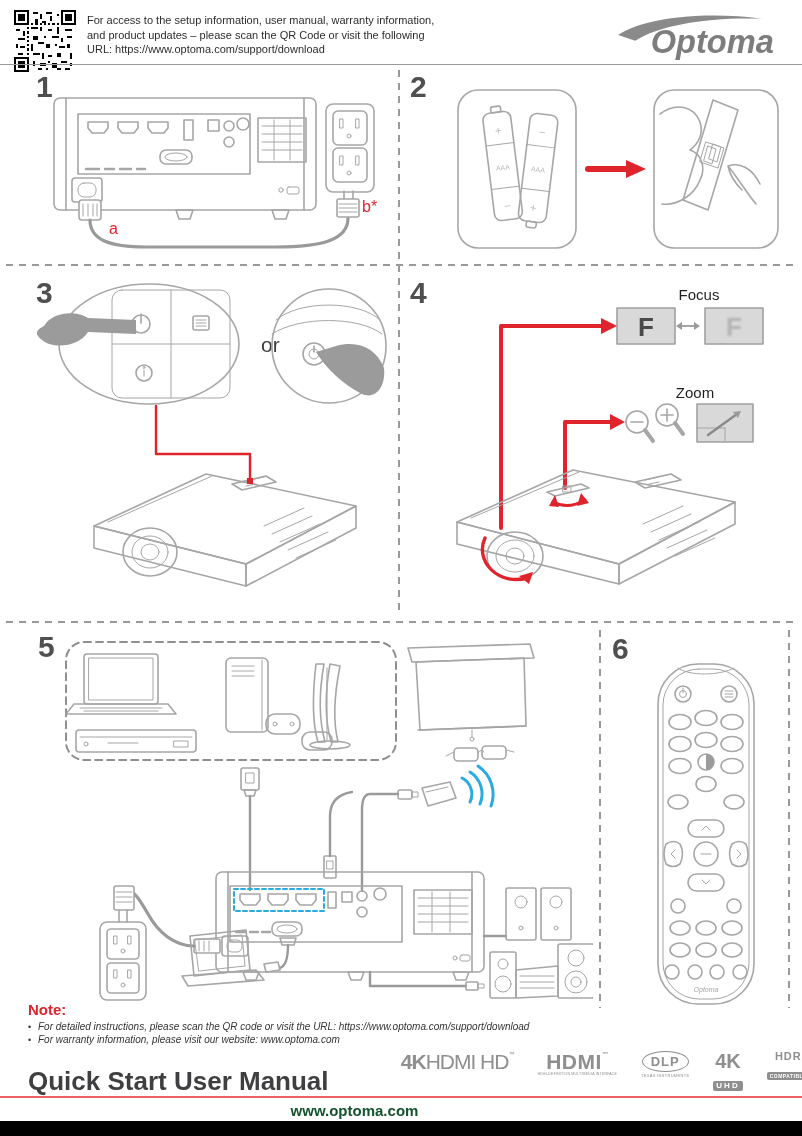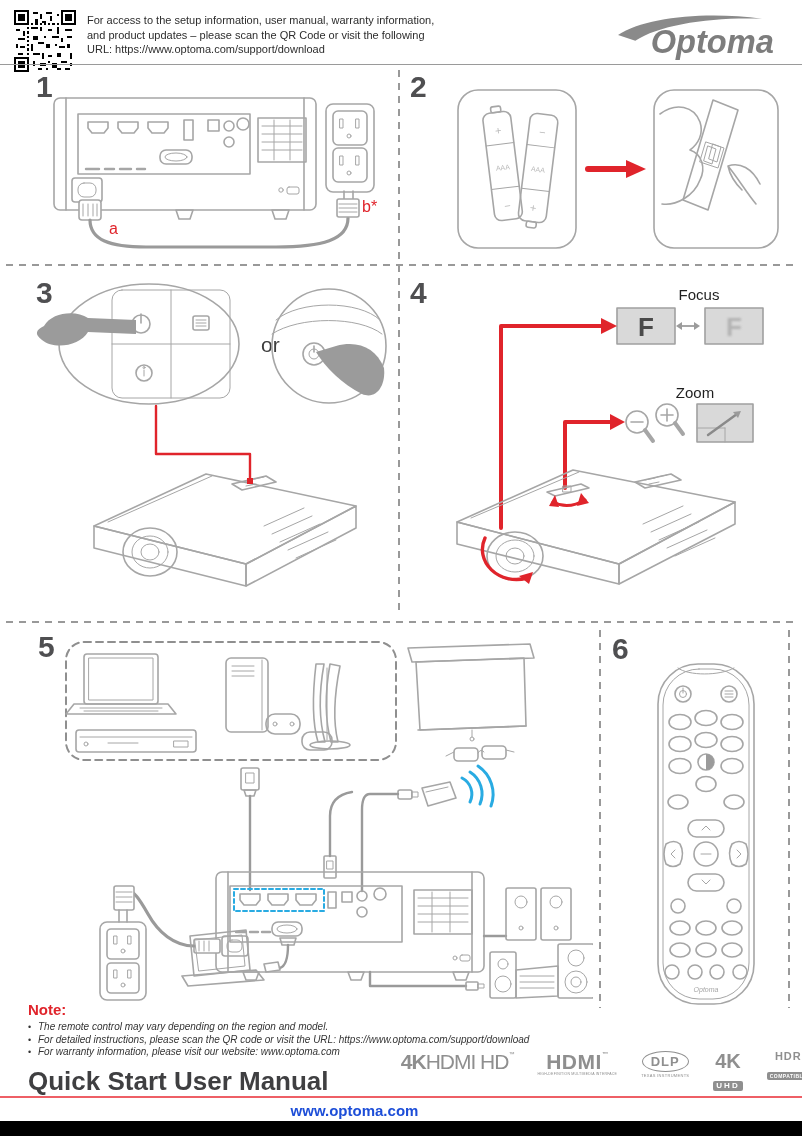--- a/index.html
+++ b/index.html
@@ -51,21 +51,21 @@
   .hdmi-sub{font-size:3.5px;margin-top:1px;letter-spacing:0.2px;}
   .dlp-oval{display:inline-block;border:1.6px solid #8f8f8f;border-radius:50%;padding:3px 8px;font-size:13px;font-weight:bold;letter-spacing:1px;}
   .dlp-sub{font-size:4px;margin-top:2px;letter-spacing:0.3px;}
   .fourk-main{font-size:20px;font-weight:bold;}
   .dark-box{display:inline-block;background:#8f8f8f;color:#fff;border-radius:2px;font-weight:bold;margin-top:10px;}
   .fourk-sub{font-size:8px;letter-spacing:2px;padding:1px 3px;}
   .hdr-main{font-size:11px;font-weight:bold;letter-spacing:1px;}
   .hdr-sub{font-size:5px;letter-spacing:0.5px;padding:1.5px 3px;}
   .qsm-title{left:28px;top:1066px;font-size:26px;font-weight:bold;color:#3f3f41;}
   .red-rule{left:0;top:1096px;width:802px;height:2px;background:#ee5f66;}
-  .website{left:0;top:1102px;width:709px;text-align:center;font-size:15px;font-weight:bold;color:#1d4ed8;}
+  .website{left:0;top:1102px;width:709px;text-align:center;font-size:15px;font-weight:bold;color:#14532d;}
   .black-bar{left:0;top:1121px;width:802px;height:15px;background:#000;}
   .brand-logo{left:615px;top:12px;}
 </style>
 </head>
 <body>
 
 <div class="page">
 
   <svg class="abs qrsvg" style="left:14px;top:10px" width="62" height="62" viewBox="0 0 29 29">
     <g fill="#000">
@@ -529,21 +529,20 @@
         <circle cx="87" cy="320" r="7"></circle>
         <circle cx="109" cy="320" r="7"></circle>
         <circle cx="132" cy="320" r="7"></circle>
     </g>
     <text x="98" y="340" text-anchor="middle" class="remlogo">Optoma</text>
   </svg>
 
   <div class="abs note">
     <p class="note-title">Note:</p>
     <ul>
-      <li>The remote control may vary depending on the region and model.</li>
       <li>For detailed instructions, please scan the QR code or visit the URL: https://www.optoma.com/support/download</li>
       <li>For warranty information, please visit our website: www.optoma.com</li>
     </ul>
   </div>
 
   <div class="abs logos">
     <div class="logo uhd4k"><span class="b">4K</span><span>HDMI HD</span><span class="tm">™</span></div>
     <div class="logo">
       <div class="hdmi-main"><span>HDMI</span><span class="tm">™</span></div>
       <div class="hdmi-sub">HIGH-DEFINITION MULTIMEDIA INTERFACE</div>

